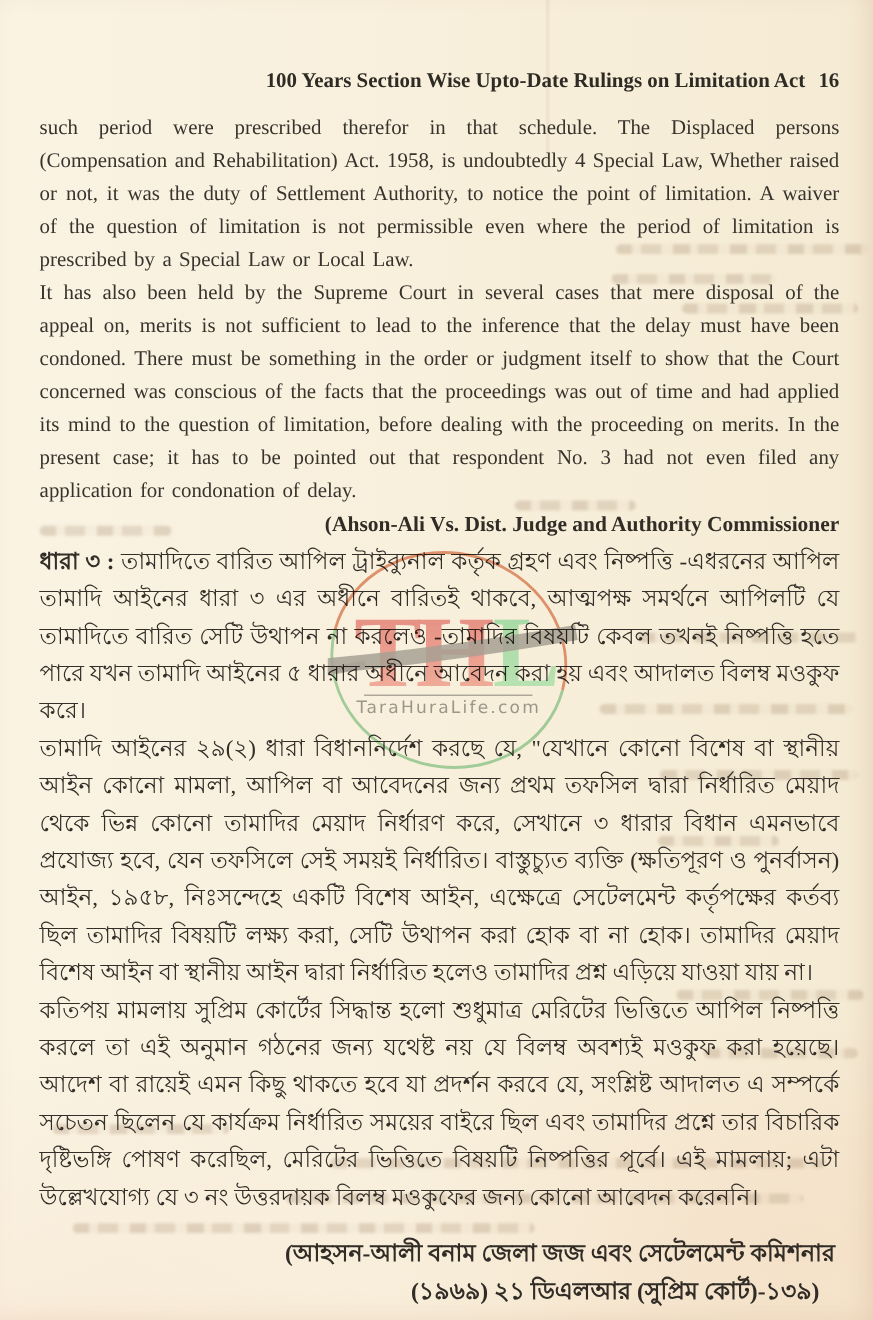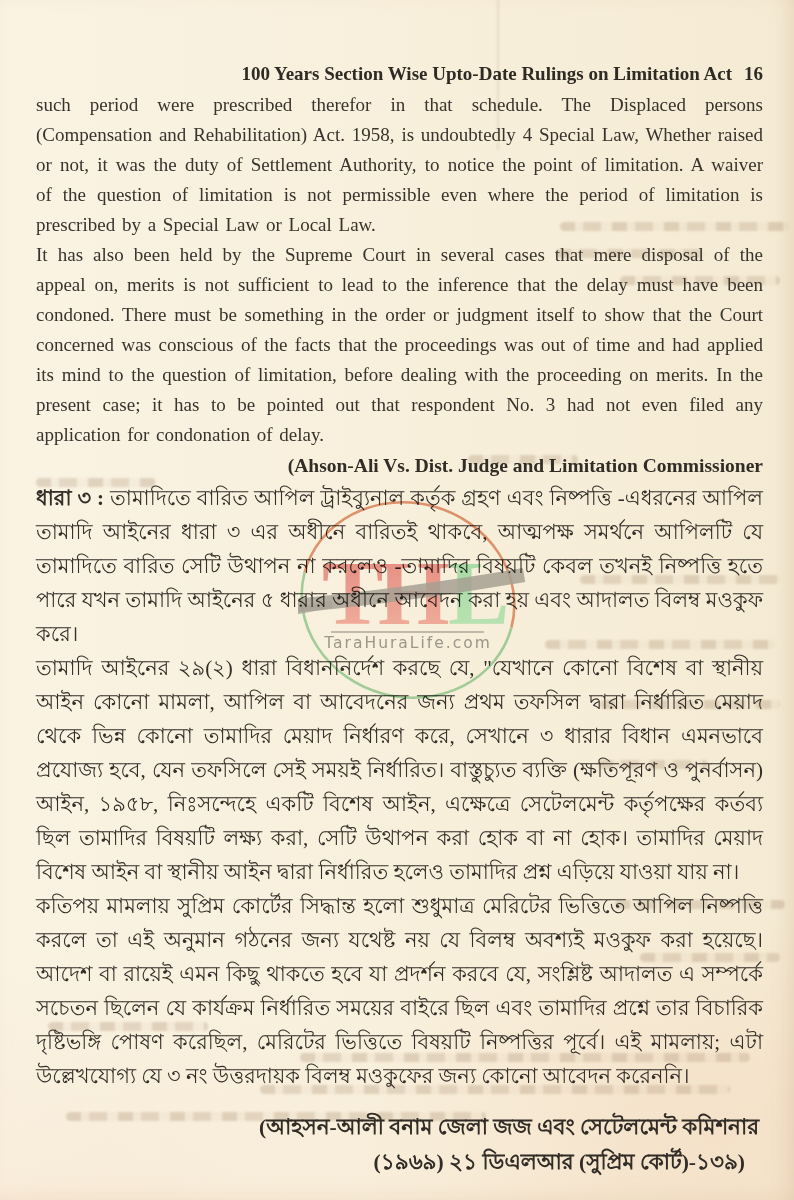--- a/index.html
+++ b/index.html
@@ -20,21 +20,21 @@
   }
   .content{position:relative;z-index:2;padding:62px 31px 0 36px;}
   .header{
     display:flex;justify-content:flex-end;align-items:baseline;gap:12px;
     font-weight:bold;font-size:19px;line-height:24px;color:#2e2a24;
   }
   .para-en{
     font-size:19px;line-height:30px;text-align:justify;word-spacing:2px;
     color:#38332d;
   }
-  .para-en.first{margin-top:4px;}
+  .para-en.first{margin-top:16px;}
   .cite-en{
     font-weight:bold;font-size:19.5px;line-height:31px;text-align:right;color:#312c26;
   }
   .para-bn{
     font-size:21px;line-height:34px;text-align:justify;color:#332e28;
     font-family:"Liberation Serif","DejaVu Sans",serif;
   }
   .bn-lead{font-weight:bold;}
   .cite-bn{
     font-weight:bold;font-size:21.5px;line-height:35px;text-align:right;color:#312c26;
@@ -87,21 +87,21 @@
 
     <div class="header">
       <span>100 Years Section Wise Upto-Date Rulings on Limitation Act</span>
       <span>16</span>
     </div>
 
     <div class="para-en first">such period were prescribed therefor in that schedule. The Displaced persons (Compensation and Rehabilitation) Act. 1958, is undoubtedly 4 Special Law, Whether raised or not, it was the duty of Settlement Authority, to notice the point of limitation. A waiver of the question of limitation is not permissible even where the period of limitation is prescribed by a Special Law or Local Law.</div>
     <div class="para-en">It has also been held by the Supreme Court in several cases that mere disposal of the appeal on, merits is not sufficient to lead to the inference that the delay must have been condoned. There must be something in the order or judgment itself to show that the Court concerned was conscious of the facts that the proceedings was out of time and had applied its mind to the question of limitation, before dealing with the proceeding on merits. In the present case; it has to be pointed out that respondent No. 3 had not even filed any application for condonation of delay.</div>
 
     <div class="cite-en">
-      <div>(Ahson-Ali Vs. Dist. Judge and Limitation Commissioner</div>
+      <div>(Ahson-Ali Vs. Dist. Judge and Authority Commissioner</div>
     </div>
 
     <div class="para-bn">
       <span class="bn-lead">ধারা ৩ :</span>
       <span>তামাদিতে বারিত আপিল ট্রাইব্যুনাল কর্তৃক গ্রহণ এবং নিষ্পত্তি -এধরনের আপিল তামাদি আইনের ধারা ৩ এর অধীনে বারিতই থাকবে, আত্মপক্ষ সমর্থনে আপিলটি যে তামাদিতে বারিত সেটি উথাপন না করলেও -তামাদির বিষয়টি কেবল তখনই নিষ্পত্তি হতে পারে যখন তামাদি আইনের ৫ ধারার অধীনে আবেদন করা হয় এবং আদালত বিলম্ব মওকুফ করে।</span>
     </div>
     <div class="para-bn">তামাদি আইনের ২৯(২) ধারা বিধাননির্দেশ করছে যে, "যেখানে কোনো বিশেষ বা স্থানীয় আইন কোনো মামলা, আপিল বা আবেদনের জন্য প্রথম তফসিল দ্বারা নির্ধারিত মেয়াদ থেকে ভিন্ন কোনো তামাদির মেয়াদ নির্ধারণ করে, সেখানে ৩ ধারার বিধান এমনভাবে প্রযোজ্য হবে, যেন তফসিলে সেই সময়ই নির্ধারিত। বাস্তুচ্যুত ব্যক্তি (ক্ষতিপূরণ ও পুনর্বাসন) আইন, ১৯৫৮, নিঃসন্দেহে একটি বিশেষ আইন, এক্ষেত্রে সেটেলমেন্ট কর্তৃপক্ষের কর্তব্য ছিল তামাদির বিষয়টি লক্ষ্য করা, সেটি উথাপন করা হোক বা না হোক। তামাদির মেয়াদ বিশেষ আইন বা স্থানীয় আইন দ্বারা নির্ধারিত হলেও তামাদির প্রশ্ন এড়িয়ে যাওয়া যায় না।</div>
     <div class="para-bn">কতিপয় মামলায় সুপ্রিম কোর্টের সিদ্ধান্ত হলো শুধুমাত্র মেরিটের ভিত্তিতে আপিল নিষ্পত্তি করলে তা এই অনুমান গঠনের জন্য যথেষ্ট নয় যে বিলম্ব অবশ্যই মওকুফ করা হয়েছে। আদেশ বা রায়েই এমন কিছু থাকতে হবে যা প্রদর্শন করবে যে, সংশ্লিষ্ট আদালত এ সম্পর্কে সচেতন ছিলেন যে কার্যক্রম নির্ধারিত সময়ের বাইরে ছিল এবং তামাদির প্রশ্নে তার বিচারিক দৃষ্টিভঙ্গি পোষণ করেছিল, মেরিটের ভিত্তিতে বিষয়টি নিষ্পত্তির পূর্বে। এই মামলায়; এটা উল্লেখযোগ্য যে ৩ নং উত্তরদায়ক বিলম্ব মওকুফের জন্য কোনো আবেদন করেননি।</div>
 
     <div class="cite-bn">

